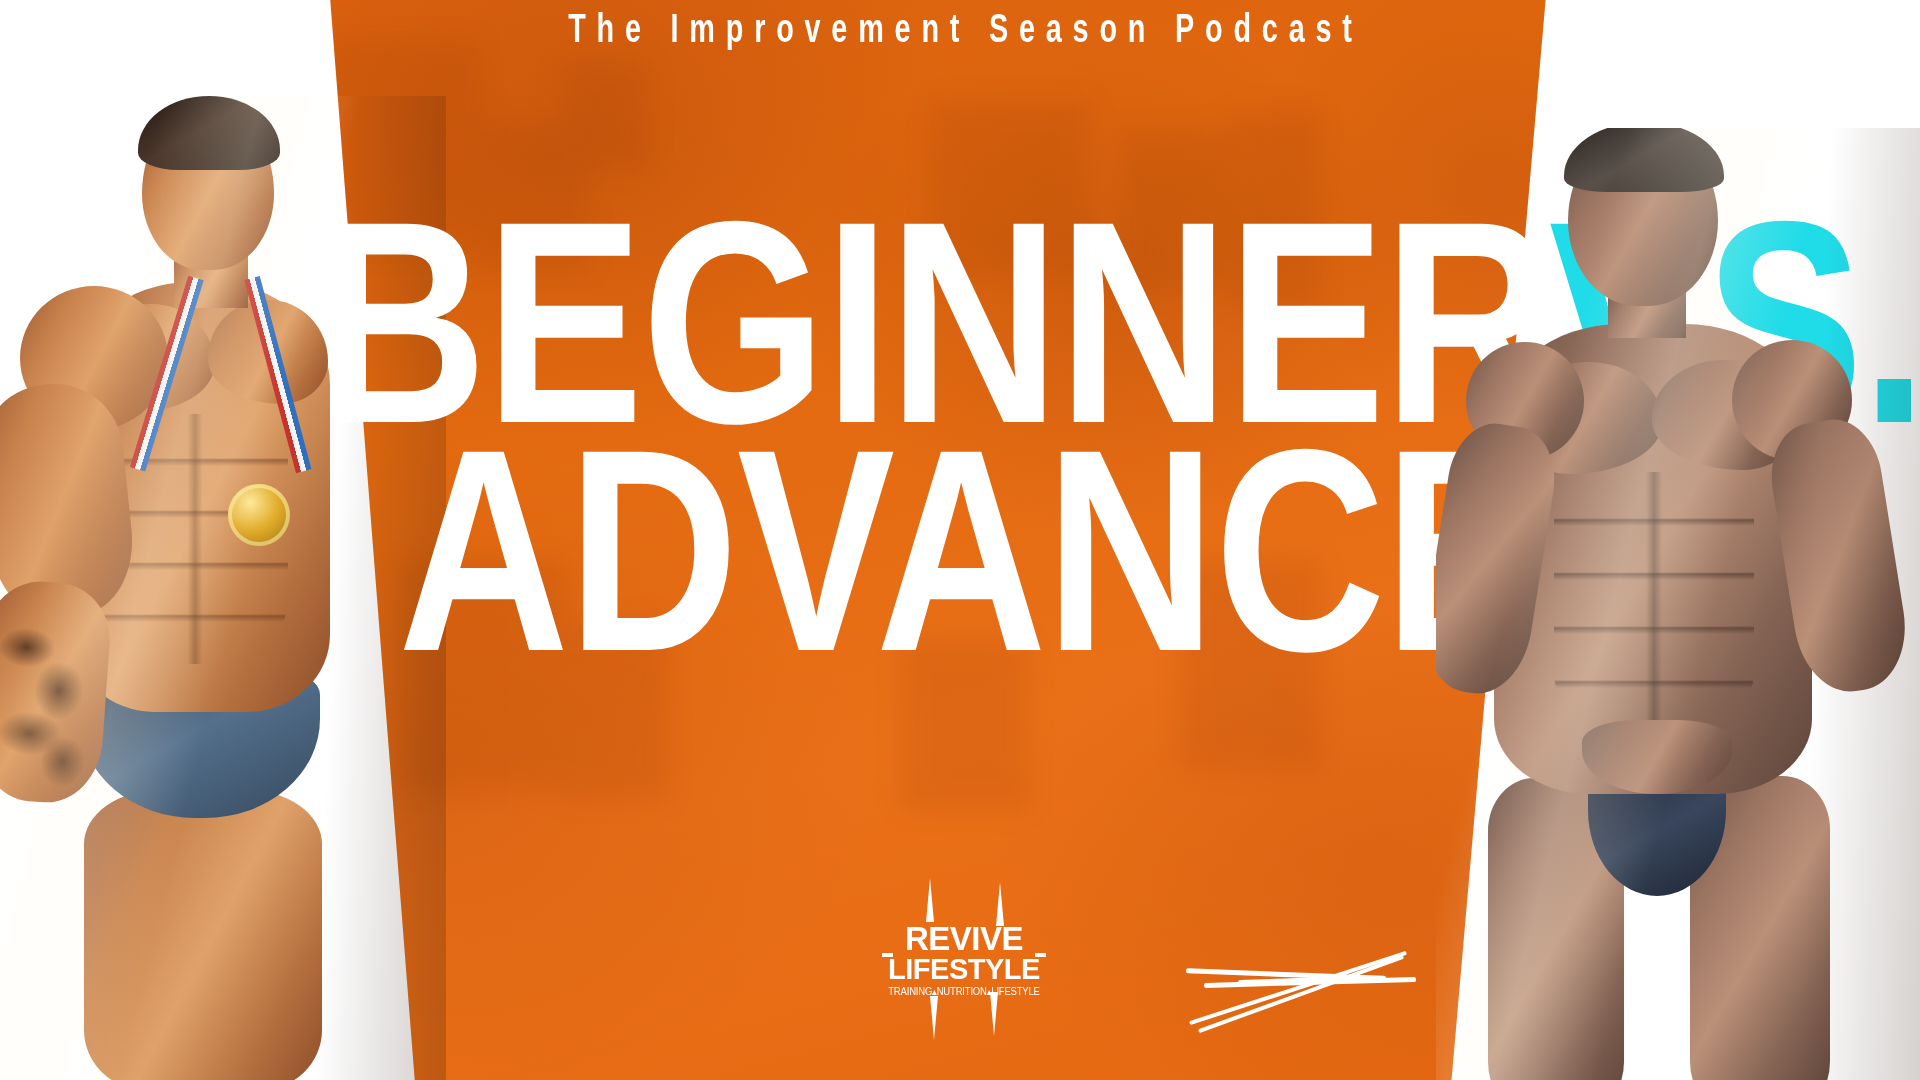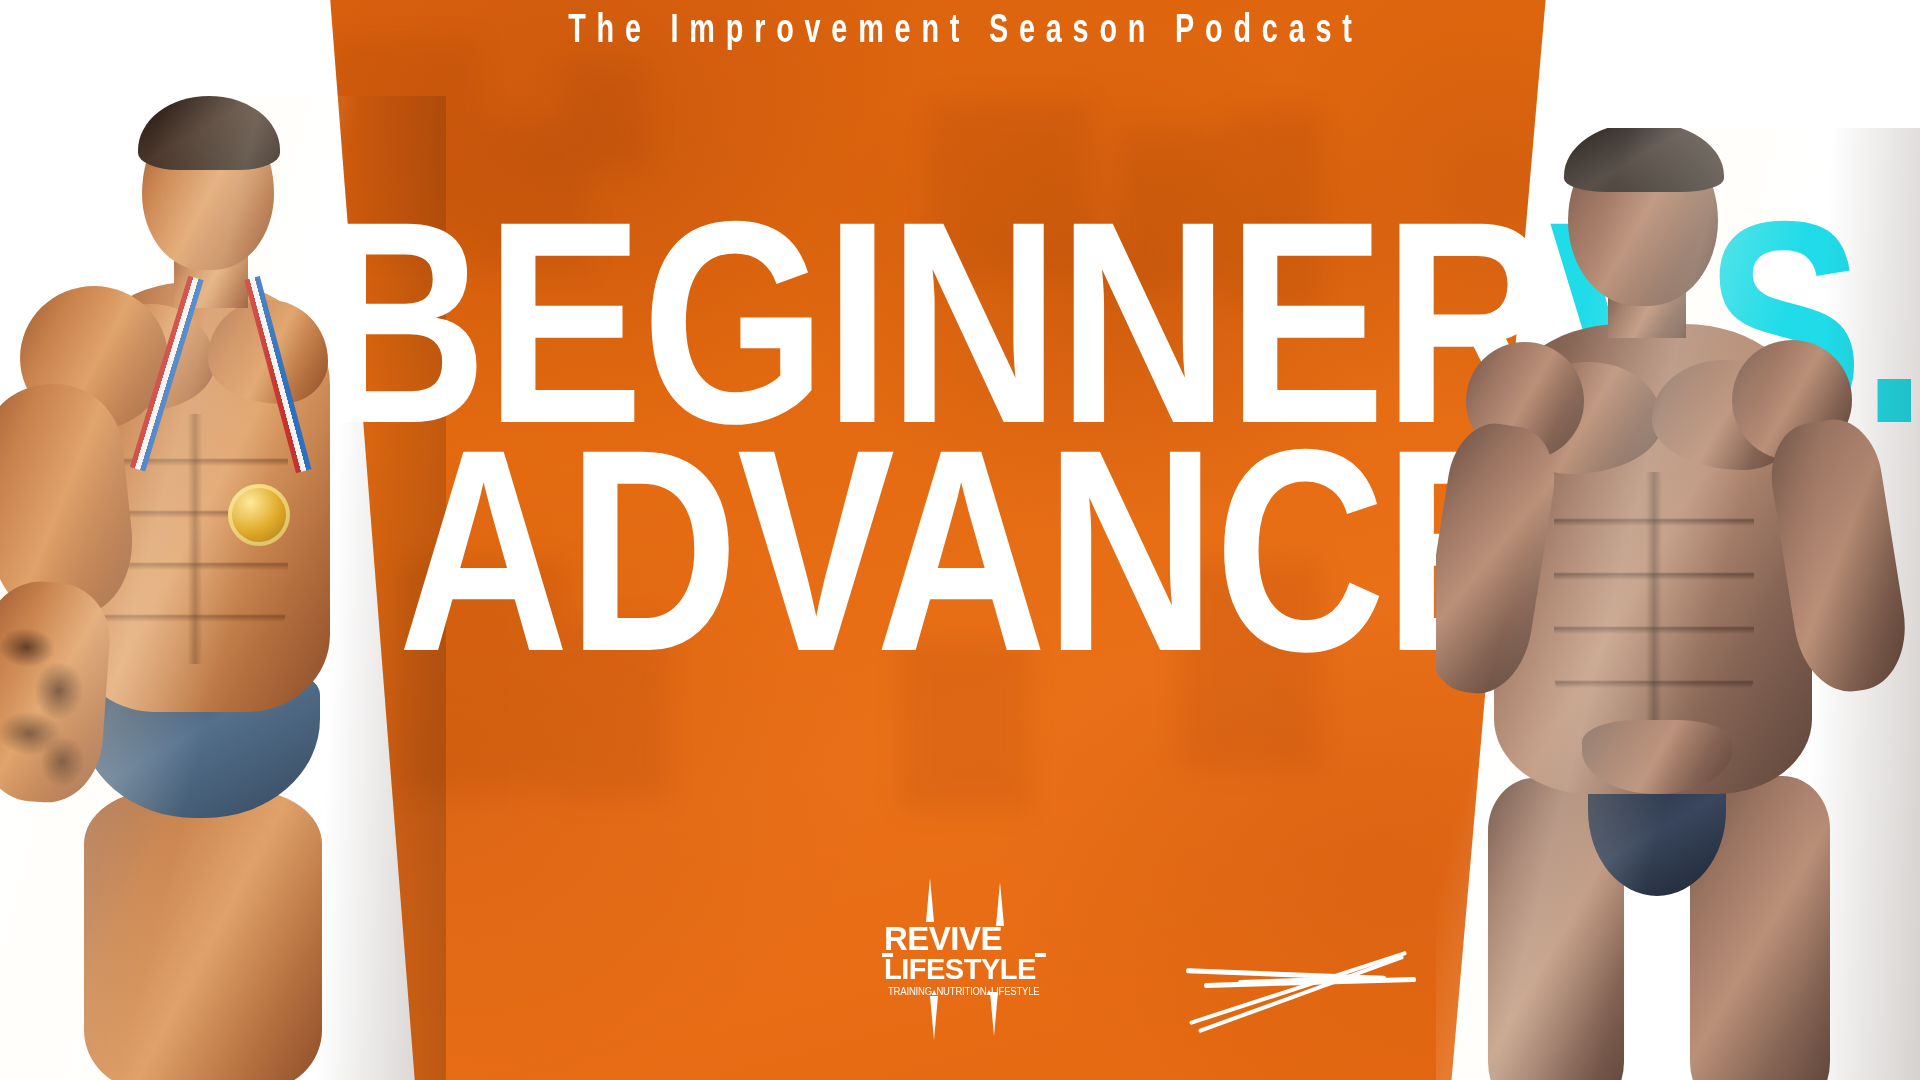--- a/index.html
+++ b/index.html
@@ -254,20 +254,21 @@
 
   
   .logo-revive {
     position: absolute;
     left: 884px;
     top: 922px;
     width: 160px;
     height: 120px;
     z-index: 8;
     color: #ffffff;
+    text-align: center;
   }
   .logo-revive .word-1 {
     font-family: "Liberation Sans Narrow", "Liberation Sans", sans-serif;
     font-weight: 700;
     font-size: 33px;
     letter-spacing: -0.5px;
     line-height: 1;
     white-space: nowrap;
   }
   .logo-revive .word-2 {

